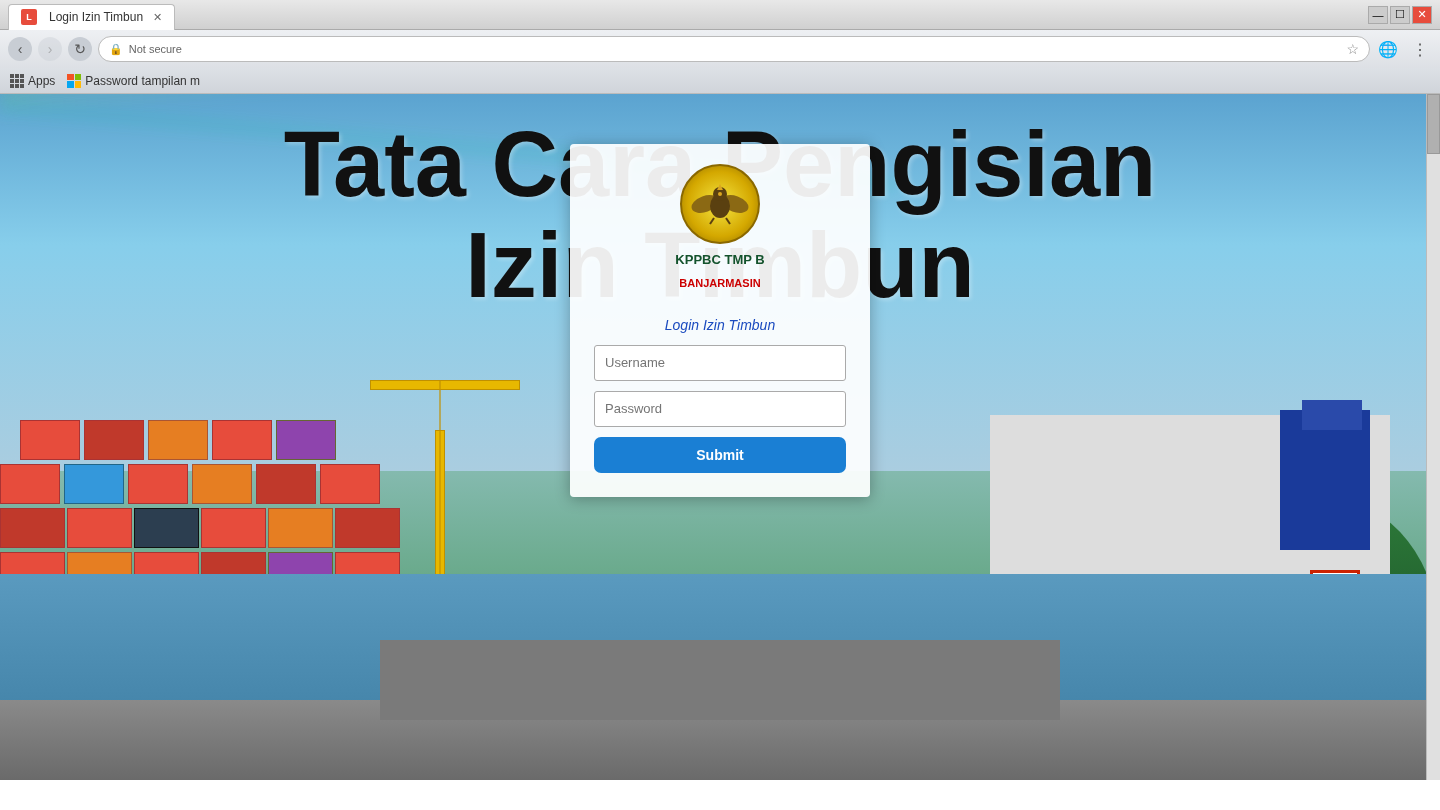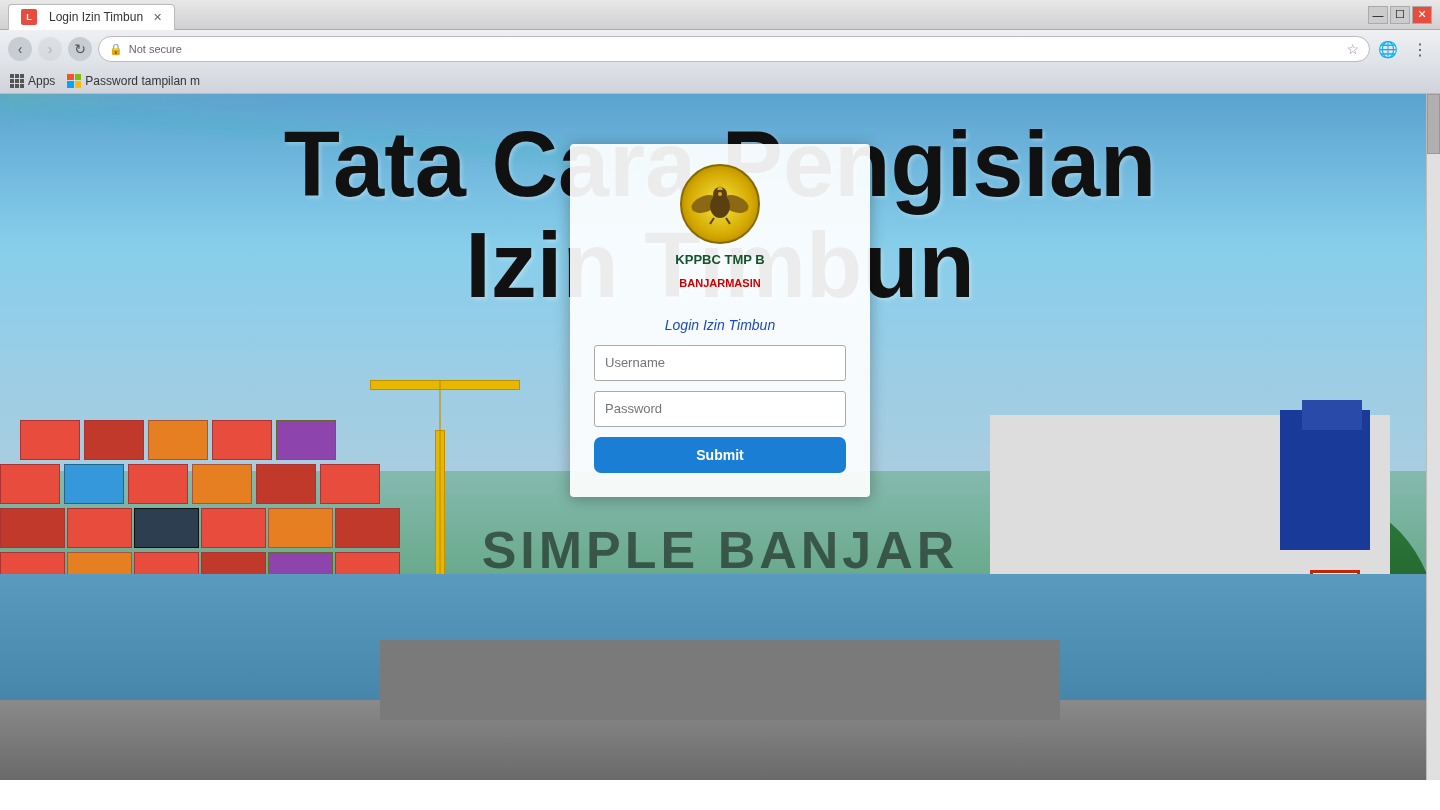--- a/index.html
+++ b/index.html
@@ -493,21 +493,20 @@
     <div style="position:absolute;bottom:60px;left:380px;right:380px;height:80px;background:#7a7a7a;"></div>
   </div>
 
   <div class="overlay-text">
     <div class="main-title">
       <span>Tata Cara Pengisian</span><br>
       <span>Izin Timbun</span>
     </div>
   </div>
 
-  <div class="watermark">SIMPLE BANJAR</div>
 
   <div class="login-card">
     
     <div class="logo-badge">
       <div class="logo-outer">
 
         <svg width="60" height="60" viewBox="0 0 60 60">
 
           <ellipse cx="15" cy="30" rx="14" ry="8" fill="#8B6914" transform="rotate(-20 15 30)"></ellipse>
           <ellipse cx="45" cy="30" rx="14" ry="8" fill="#8B6914" transform="rotate(20 45 30)"></ellipse>

